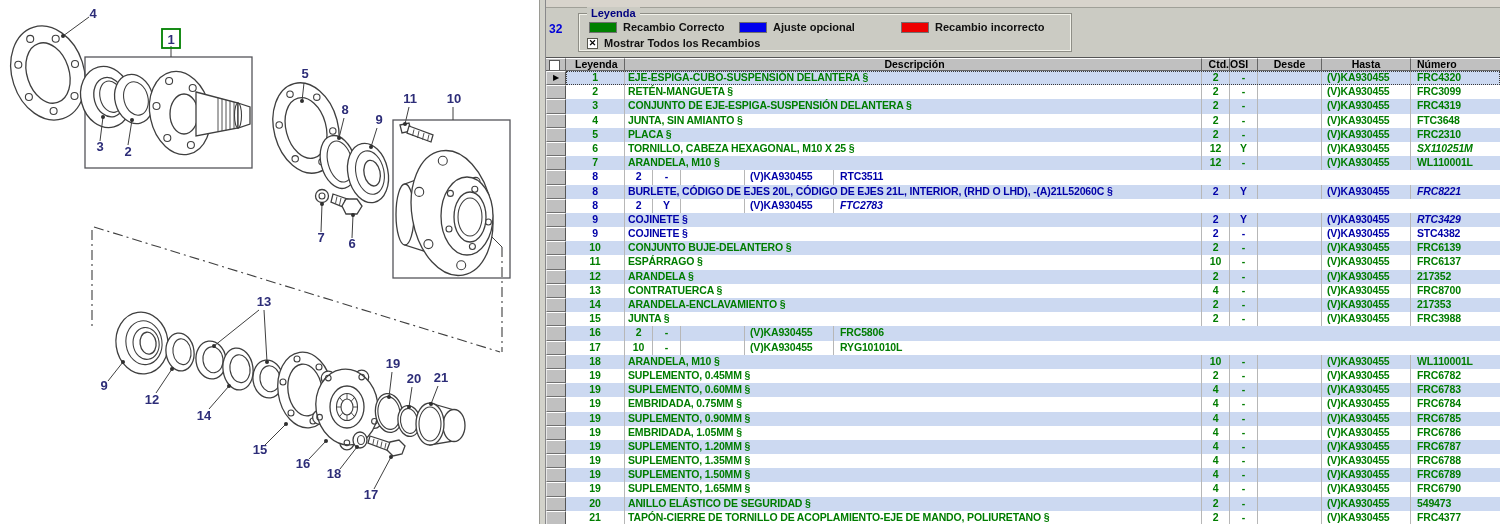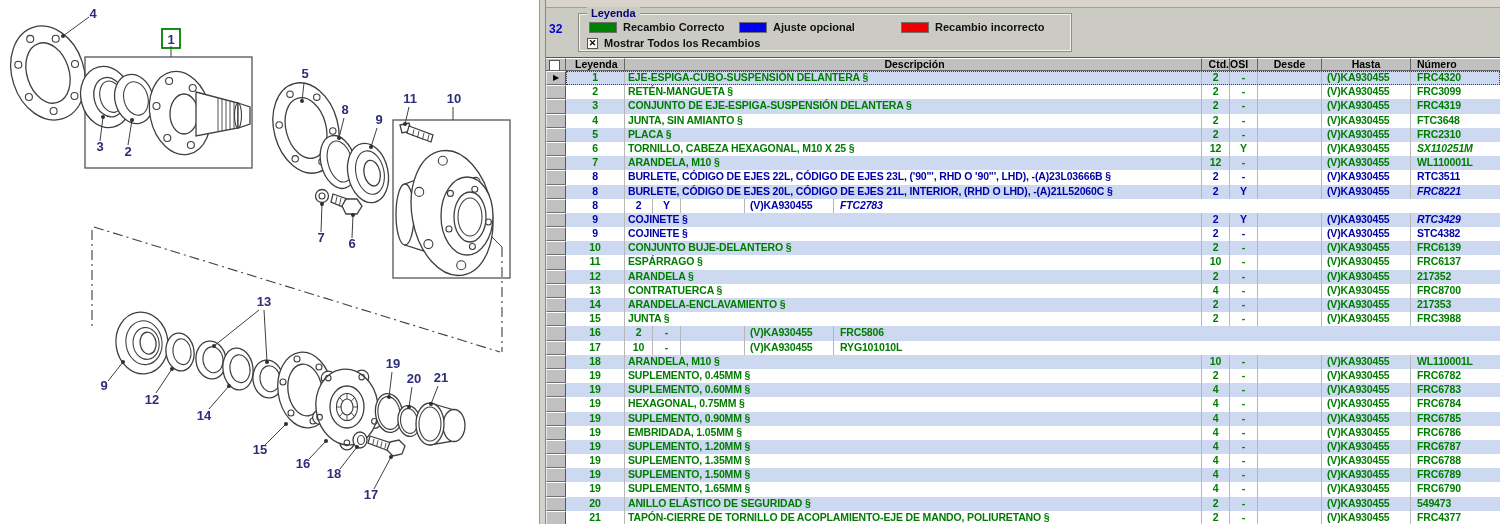--- a/index.html
+++ b/index.html
@@ -483,21 +483,20 @@
       <div class="cell c-osi">-</div>
       <div class="cell c-desde"></div>
       <div class="cell c-hasta">(V)KA930455</div>
       <div class="cell c-num">WL110001L</div>
     </div>
   </div>
         <div class="row plain row-optional">
     <div class="gutter"></div>
     <div class="data-wrap">
       <div class="cell c-ley">8</div>
-      <div class="cell c-desc">BURLETE, CÓDIGO DE EJES 22L, CÓDIGO DE EJES 23L, ('90"', RHD O '90"', LHD), -(A)23L03666B §</div>
       <div class="cell c-ctd">2</div>
       <div class="cell c-osi">-</div>
       <div class="cell c-desde"></div>
       <div class="cell c-hasta">(V)KA930455</div>
       <div class="cell c-num">RTC3511</div>
     </div>
   </div>
         <div class="row stripe row-optional">
     <div class="gutter"></div>
     <div class="data-wrap">
@@ -672,21 +671,21 @@
       <div class="cell c-osi">-</div>
       <div class="cell c-desde"></div>
       <div class="cell c-hasta">(V)KA930455</div>
       <div class="cell c-num">FRC6783</div>
     </div>
   </div>
         <div class="row plain row-correct">
     <div class="gutter"></div>
     <div class="data-wrap">
       <div class="cell c-ley">19</div>
-      <div class="cell c-desc">HEXAGONAL, 0.75MM §</div>
+      <div class="cell c-desc">EMBRIDADA, 0.75MM §</div>
       <div class="cell c-ctd">4</div>
       <div class="cell c-osi">-</div>
       <div class="cell c-desde"></div>
       <div class="cell c-hasta">(V)KA930455</div>
       <div class="cell c-num">FRC6784</div>
     </div>
   </div>
         <div class="row stripe row-correct">
     <div class="gutter"></div>
     <div class="data-wrap">

